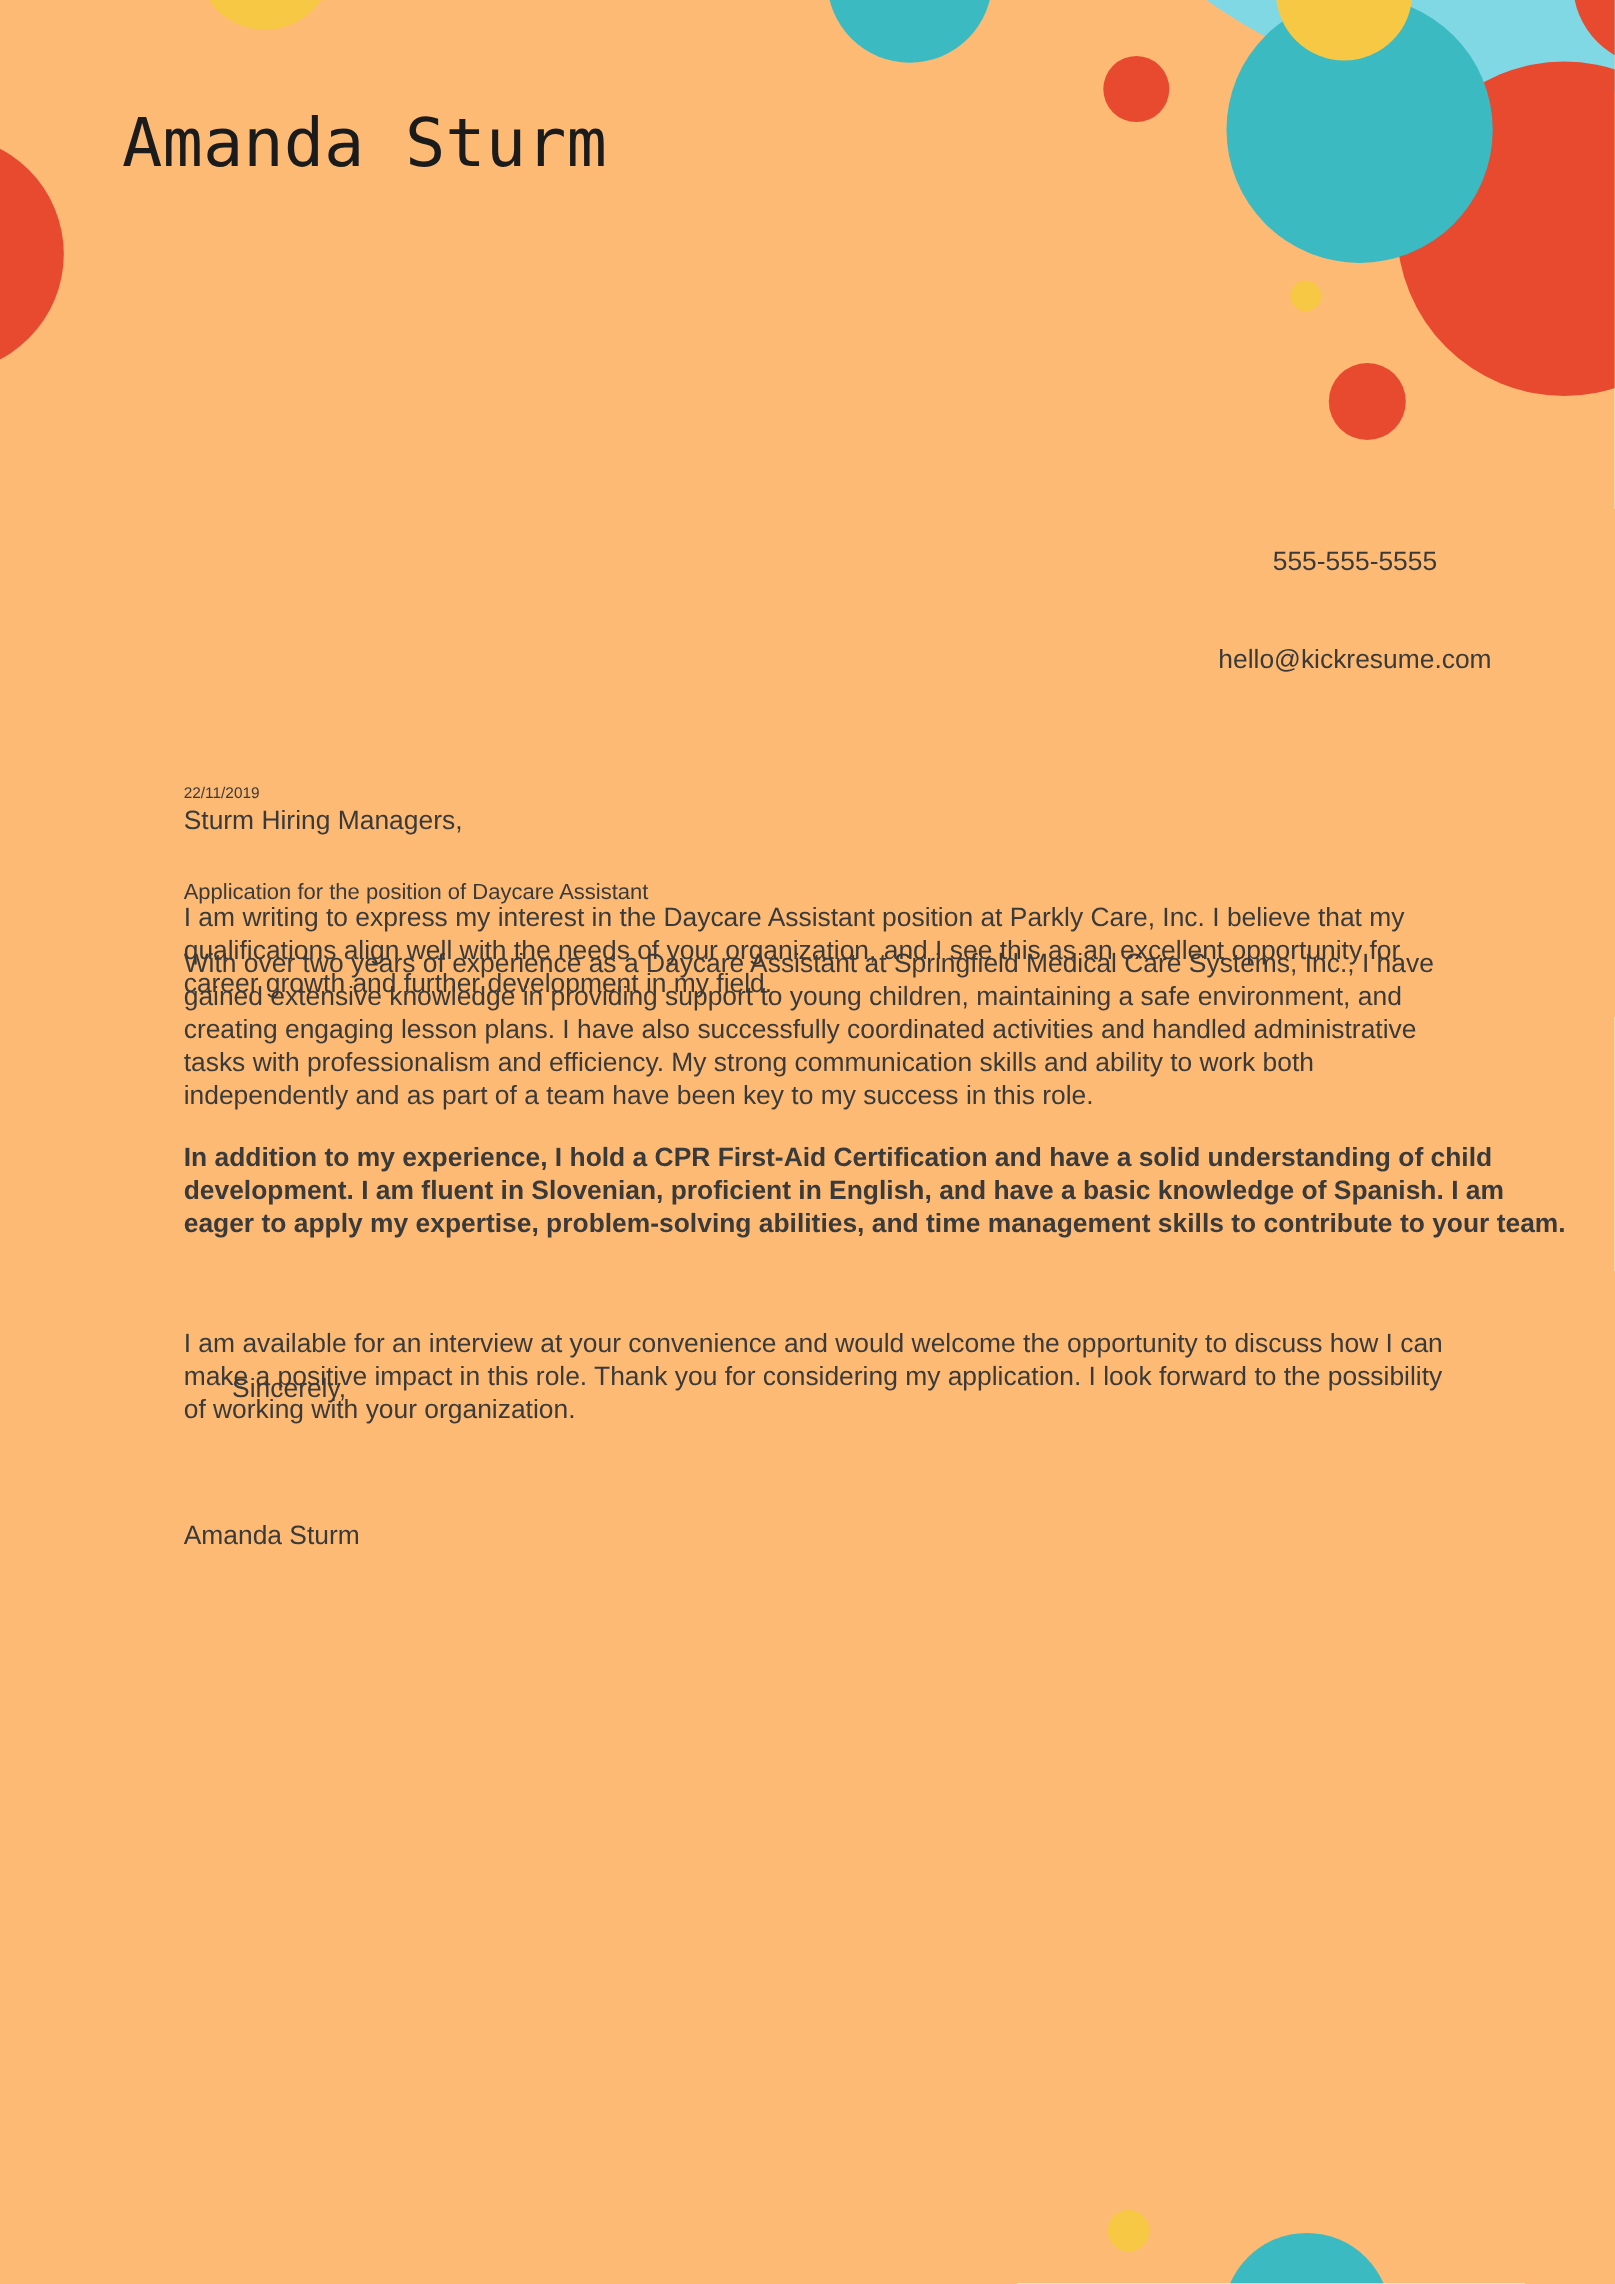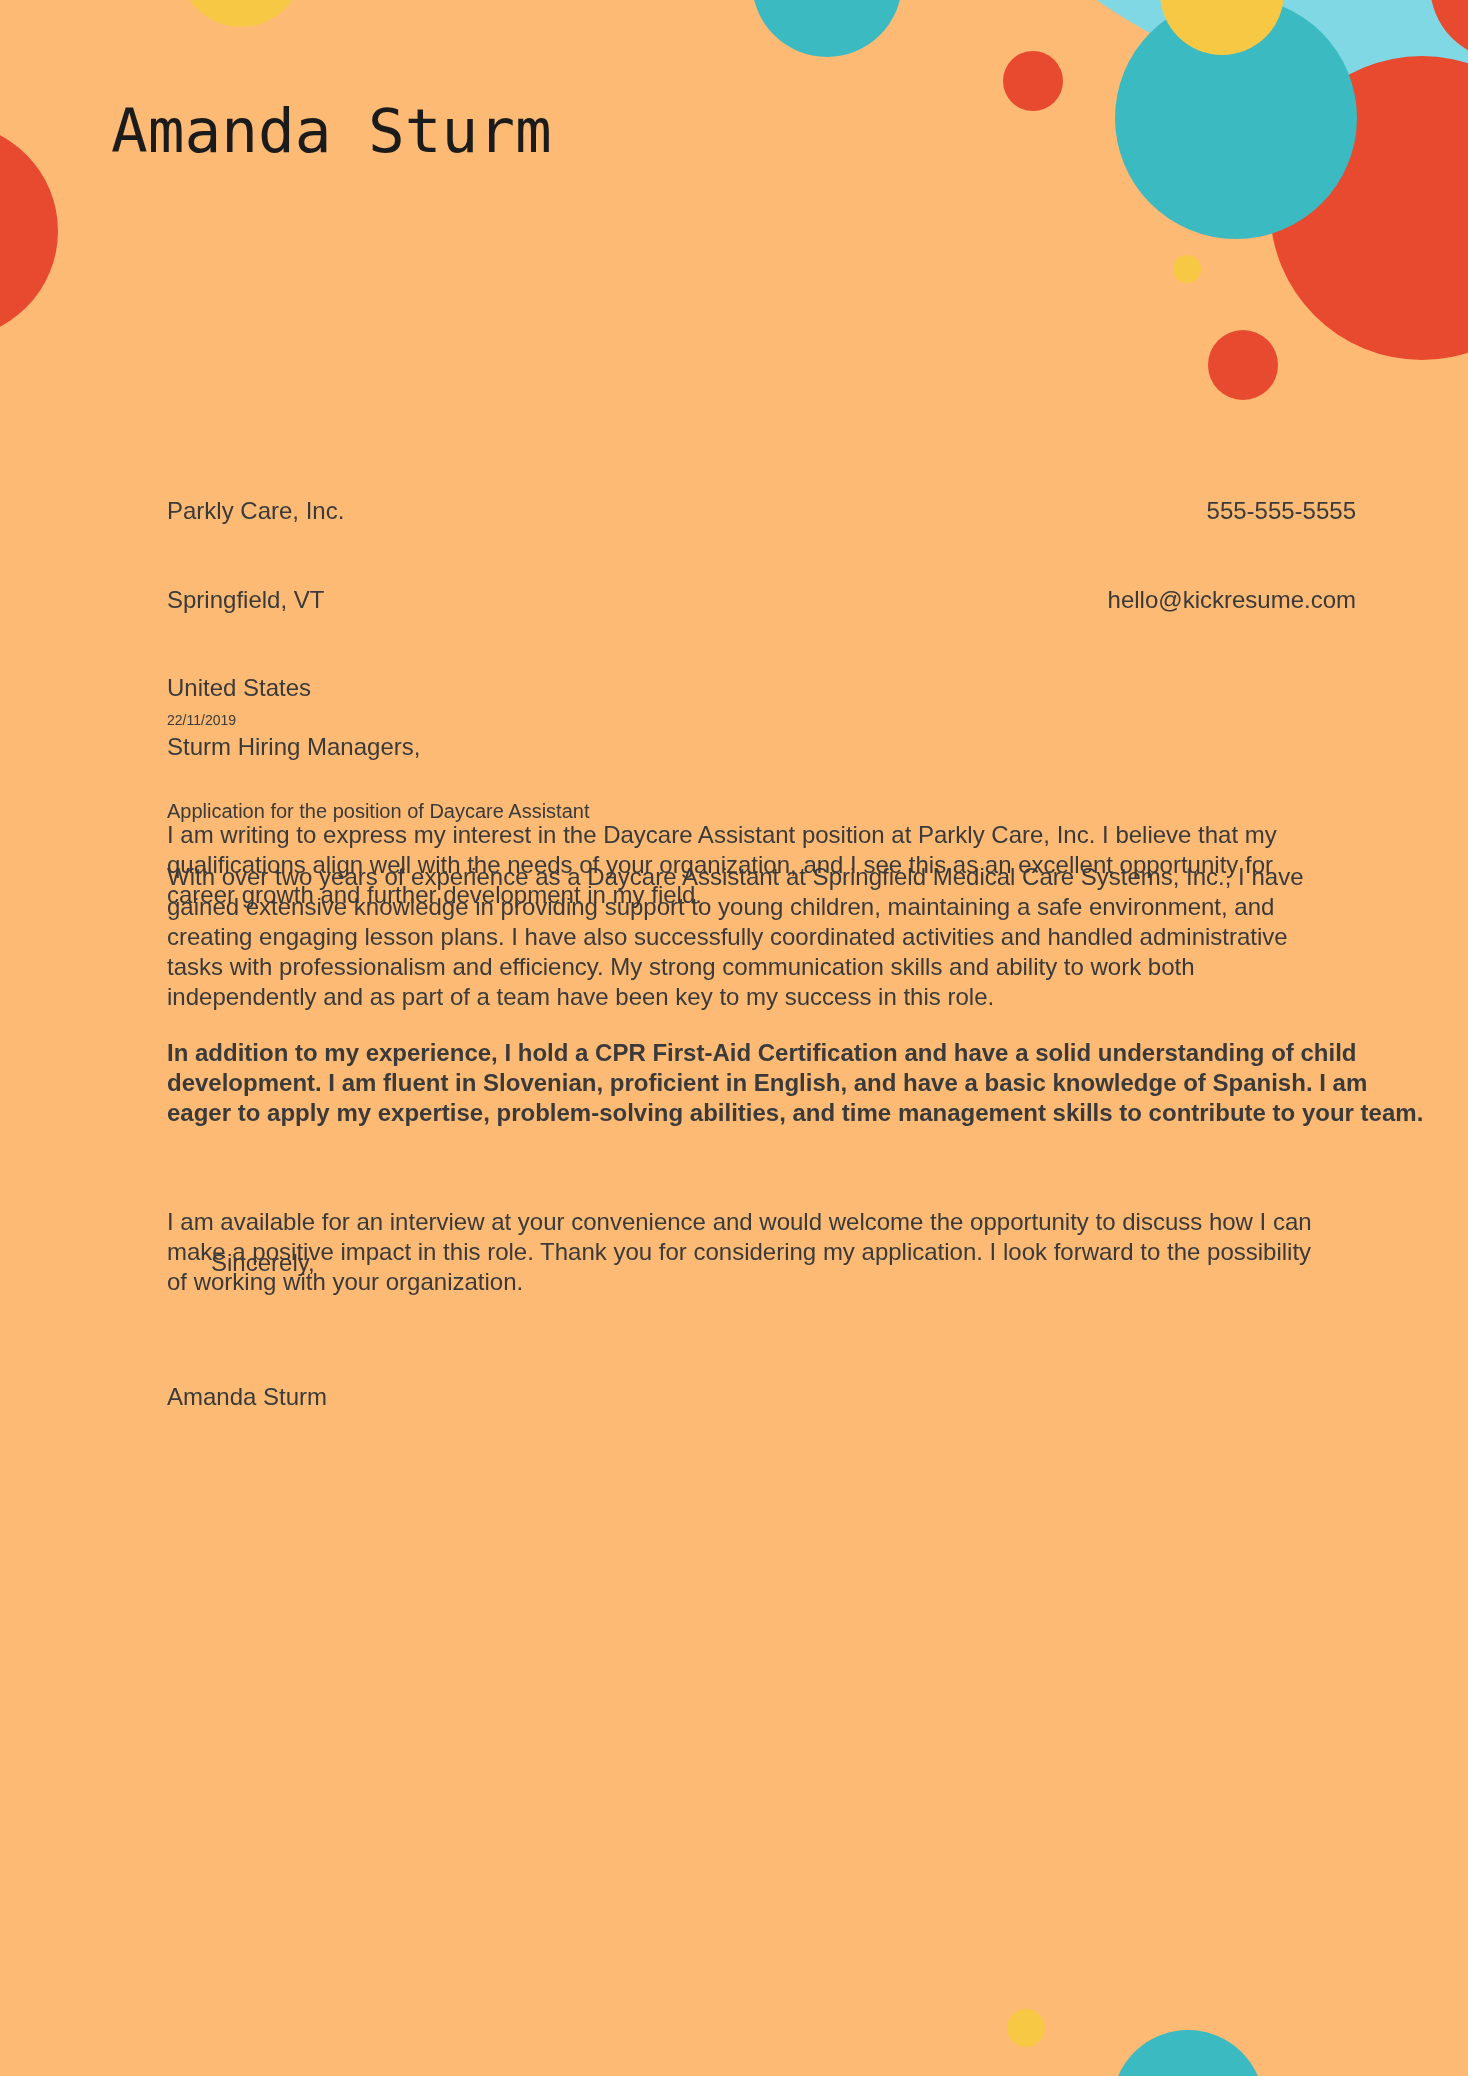--- a/index.html
+++ b/index.html
@@ -43,21 +43,21 @@
     line-height: 1;
     letter-spacing: 0px;
     color: #1b1b1b;
     z-index: 5;
     white-space: pre;
   }
 
   .txt { position: absolute; font-size: 24px; line-height: 30px; white-space: pre; z-index: 5; }
 
   .address-block { left: 167px; top: 437px; line-height: 29.5px; }
-  .contact-block { right: 112px; top: 437px; text-align: right; line-height: 29.5px; }
+  .contact-block { right: 112px; top: 437px; text-align: center; line-height: 29.5px; }
 
   .date-subject { left: 167px; top: 645px; }
   .date-line    { font-size: 14px; line-height: 31px; }
   .subject-line { font-size: 20px; line-height: 30px; }
 
   .salutation { left: 167px; top: 732px; }
   .para-1     { left: 167px; top: 792px; margin-top: 28px; }
   .para-2     { left: 167px; top: 862px; }
   .para-3     { left: 167px; top: 1038px; font-weight: bold; }
   .para-4     { left: 167px; top: 1207px; }
@@ -78,25 +78,20 @@
   <div class="circle c-tr-red-dot fill-red"></div>
   <div class="circle c-tr-big-teal fill-teal"></div>
   <div class="circle c-tr-yellow fill-yellow"></div>
   <div class="circle c-tr-yellow-dot fill-yellow"></div>
   <div class="circle c-tr-med-red fill-red"></div>
   <div class="circle c-b-yellow fill-yellow"></div>
   <div class="circle c-b-teal fill-teal"></div>
 
   <div class="page-title">Amanda Sturm</div>
 
-  <div class="txt address-block">
-    <div>Parkly Care, Inc.</div>
-    <div>Springfield, VT</div>
-    <div>United States</div>
-  </div>
 
   <div class="txt contact-block">
     <div>555-555-5555</div>
     <div>hello@kickresume.com</div>
   </div>
 
   <div class="txt date-subject">
     <div class="date-line">22/11/2019</div>
     <div class="subject-line">Application for the position of Daycare Assistant</div>
   </div>

